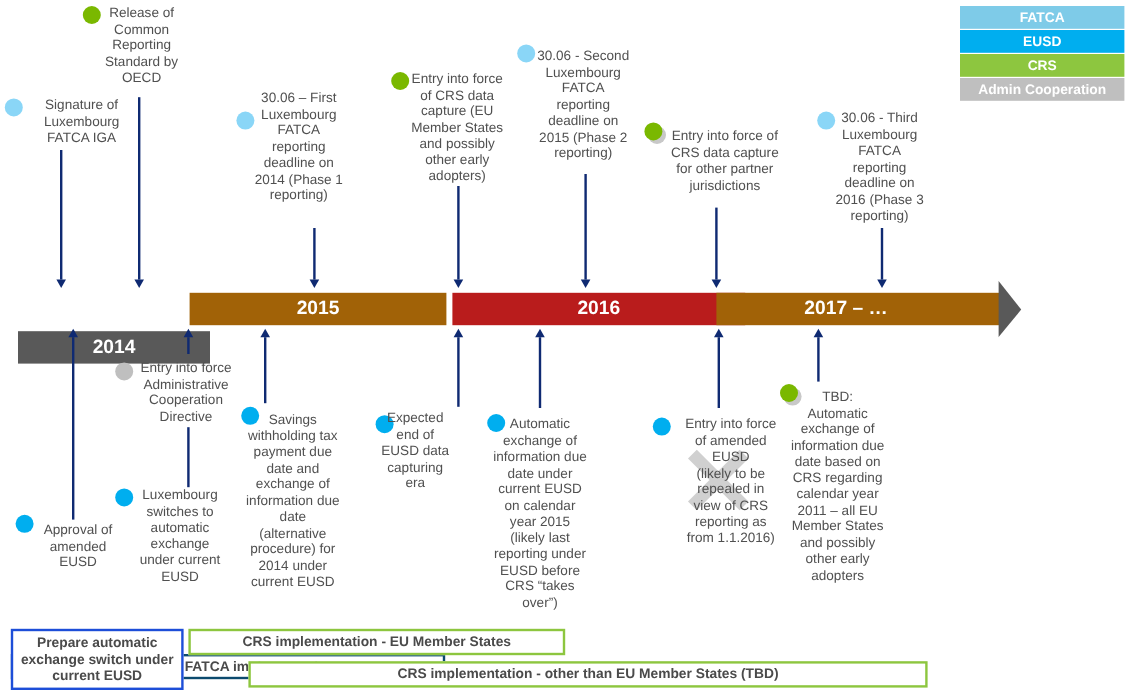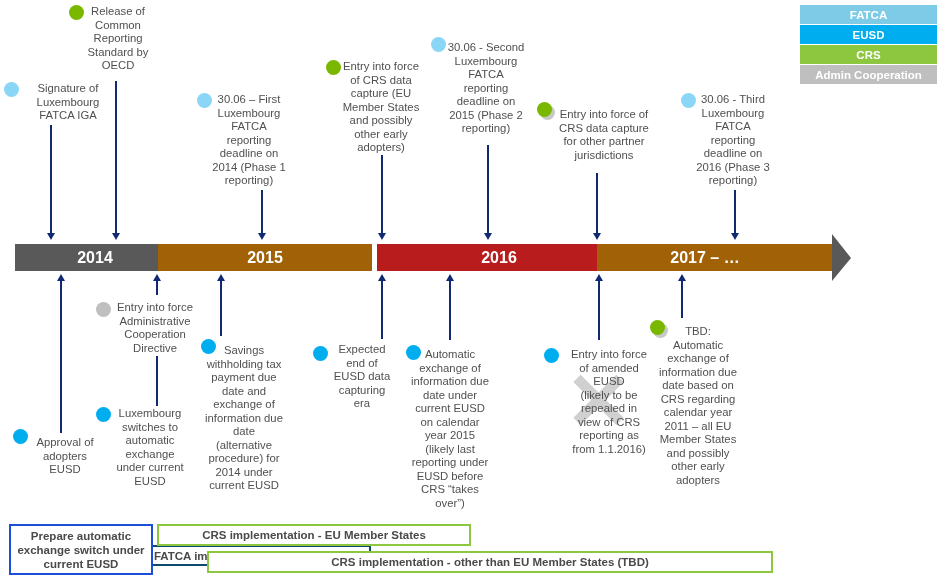--- a/index.html
+++ b/index.html
@@ -21,21 +21,21 @@
 <body>
 
 <div>
   <div class="legend-row" style="top:5px;background:#7ecbe8;">FATCA</div>
   <div class="legend-row" style="top:25px;background:#00aeef;">EUSD</div>
   <div class="legend-row" style="top:45px;background:#8dc63f;">CRS</div>
   <div class="legend-row" style="top:65px;background:#bfbfbf;">Admin Cooperation</div>
 </div>
 
 <div>
-  <div class="bar" style="left:15px;width:160px;background:#595959;">2014</div>
+  <div class="bar" style="left:15px;width:160px;background:#595959;margin-top:32px;">2014</div>
   <div class="bar" style="left:158px;width:214px;background:#a16207;">2015</div>
   <div class="bar" style="left:377px;width:244px;background:#b91c1c;">2016</div>
   <div class="bar" style="left:597px;width:236px;background:#a16207;padding-right:20px;box-sizing:border-box;">2017 – …</div>
   <svg class="abs" style="left:832px;top:234px;" width="20" height="48">
     <polygon points="0,0 19,24 0,47" fill="#595959"></polygon>
   </svg>
 </div>
 
 <div class="dot" style="left:4px;top:82px;background:#8ad6f7;"></div>
 <div class="event-text" style="left:14px;top:82px;width:76px;margin-left:16px;">Signature of
@@ -47,21 +47,21 @@
 <div class="dot" style="left:69px;top:5px;background:#7ab800;"></div>
 <div class="event-text" style="left:80px;top:5px;width:76px;">Release of
 Common
 Reporting
 Standard by
 OECD</div>
 <div class="vline" style="left:115px;top:81px;height:152px;"></div>
 <div class="arrow-down" style="left:112px;top:233px;"></div>
 
 <div class="dot" style="left:197px;top:93px;background:#8ad6f7;"></div>
-<div class="event-text" style="left:208px;top:93px;width:82px;">30.06 – First
+<div class="event-text" style="left:208px;top:76px;width:82px;">30.06 – First
 Luxembourg
 FATCA
 reporting
 deadline on
 2014 (Phase 1
 reporting)</div>
 <div class="vline" style="left:261px;top:190px;height:43px;"></div>
 <div class="arrow-down" style="left:258px;top:233px;"></div>
 
 <div class="dot" style="left:326px;top:60px;background:#7ab800;"></div>
@@ -102,21 +102,21 @@
 deadline on
 2016 (Phase 3
 reporting)</div>
 <div class="vline" style="left:734px;top:190px;height:43px;"></div>
 <div class="arrow-down" style="left:731px;top:233px;"></div>
 
 <div class="arrow-up" style="left:57px;top:274px;"></div>
 <div class="vline" style="left:60px;top:281px;height:152px;"></div>
 <div class="dot" style="left:13px;top:429px;background:#00aeef;"></div>
 <div class="event-text" style="left:32px;top:436px;width:66px;">Approval of
-adopters
+amended
 EUSD</div>
 
 <div class="arrow-up" style="left:153px;top:274px;"></div>
 <div class="vline" style="left:156px;top:281px;height:14px;"></div>
 <div class="dot" style="left:96px;top:302px;background:#bfbfbf;"></div>
 <div class="event-text" style="left:110px;top:301px;width:90px;">Entry into force
 Administrative
 Cooperation
 Directive</div>
 
@@ -140,21 +140,21 @@
 information due
 date
 (alternative
 procedure) for
 2014 under
 current EUSD</div>
 
 <div class="arrow-up" style="left:378px;top:274px;"></div>
 <div class="vline" style="left:381px;top:281px;height:58px;"></div>
 <div class="dot" style="left:313px;top:346px;background:#00aeef;"></div>
-<div class="event-text" style="left:332px;top:343px;width:60px;">Expected
+<div class="event-text" style="left:316px;top:343px;width:60px;">Expected
 end of
 EUSD data
 capturing
 era</div>
 
 <div class="arrow-up" style="left:446px;top:274px;"></div>
 <div class="vline" style="left:449px;top:281px;height:59px;"></div>
 <div class="dot" style="left:406px;top:345px;background:#00aeef;"></div>
 <div class="event-text" style="left:410px;top:348px;width:80px;">Automatic
 exchange of

